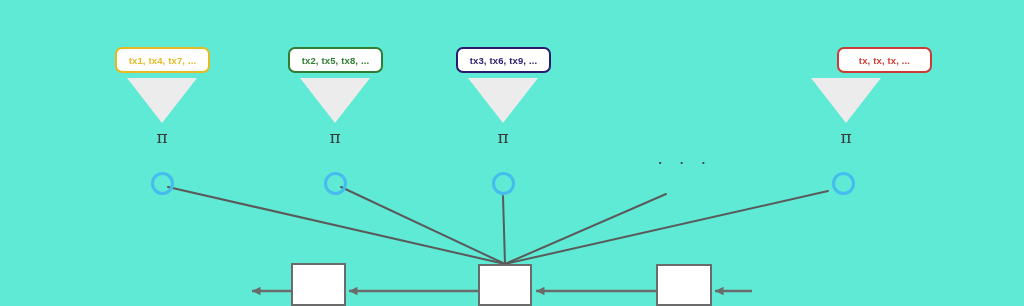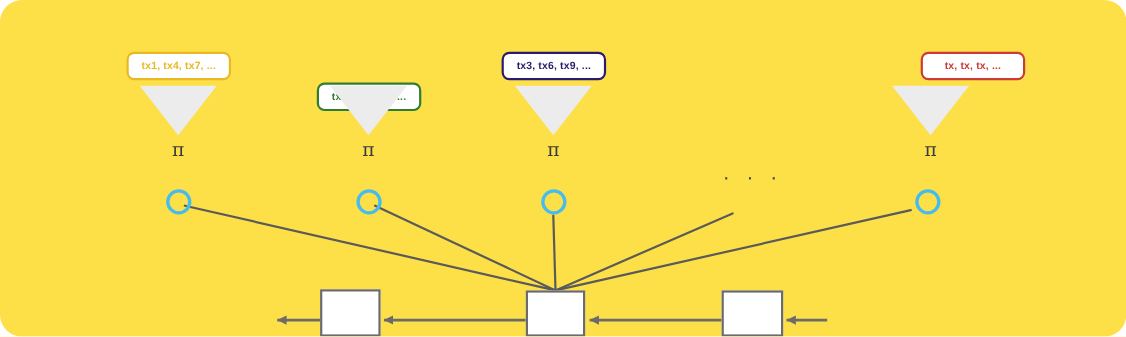--- a/index.html
+++ b/index.html
@@ -7,23 +7,22 @@
     padding: 0;
     background: #ffffff;
   }
   body {
     font-family: "Liberation Sans", sans-serif;
   }
   #canvas {
     position: relative;
     width: 1024px;
     height: 306px;
-    background: #fde047;
+    background: #5eead4;
     overflow: hidden;
-    border-radius: 20px;
   }
   #wires {
     position: absolute;
     left: 0;
     top: 0;
     width: 1024px;
     height: 306px;
   }
   .pool-box {
     position: absolute;
@@ -102,21 +101,21 @@
         <line x1="656" y1="291" x2="536" y2="291" marker-end="url(#arrowhead)"></line>
         <line x1="752" y1="291" x2="715" y2="291" marker-end="url(#arrowhead)"></line>
       </g>
   </svg>
 
   <div id="pool-layer">
       <div class="pool-box" style="left: 115px; top: 47px; width: 95px; height: 26px; border-color: rgb(232, 185, 35); color: rgb(232, 185, 35);">tx1, tx4, tx7, ...</div>
       <div class="funnel" style="left: 127px; top: 78px; border-left-width: 35px; border-right-width: 35px; border-top-width: 45px; border-top-color: rgb(236, 236, 236);"></div>
       <div class="pi-symbol" style="left: 147px; top: 127px;">π</div>
       <div class="node-circle" style="left: 151px; top: 172px; width: 23px; height: 23px; border: 3px solid rgb(69, 188, 239);"></div>
-      <div class="pool-box" style="left: 288px; top: 47px; width: 95px; height: 26px; border-color: rgb(46, 125, 50); color: rgb(46, 125, 50); margin-top: 28px;">tx2, tx5, tx8, ...</div>
+      <div class="pool-box" style="left: 288px; top: 47px; width: 95px; height: 26px; border-color: rgb(46, 125, 50); color: rgb(46, 125, 50);">tx2, tx5, tx8, ...</div>
       <div class="funnel" style="left: 300px; top: 78px; border-left-width: 35px; border-right-width: 35px; border-top-width: 45px; border-top-color: rgb(236, 236, 236);"></div>
       <div class="pi-symbol" style="left: 320px; top: 127px;">π</div>
       <div class="node-circle" style="left: 324px; top: 172px; width: 23px; height: 23px; border: 3px solid rgb(69, 188, 239);"></div>
       <div class="pool-box" style="left: 456px; top: 47px; width: 95px; height: 26px; border-color: rgb(43, 27, 110); color: rgb(43, 27, 110);">tx3, tx6, tx9, ...</div>
       <div class="funnel" style="left: 468px; top: 78px; border-left-width: 35px; border-right-width: 35px; border-top-width: 45px; border-top-color: rgb(236, 236, 236);"></div>
       <div class="pi-symbol" style="left: 488px; top: 127px;">π</div>
       <div class="node-circle" style="left: 492px; top: 172px; width: 23px; height: 23px; border: 3px solid rgb(69, 188, 239);"></div>
       <div class="pool-box" style="left: 799px; top: 47px; width: 95px; height: 26px; border-color: rgb(204, 59, 54); color: rgb(204, 59, 54); margin-left: 38px;">tx, tx, tx, ...</div>
       <div class="funnel" style="left: 811px; top: 78px; border-left-width: 35px; border-right-width: 35px; border-top-width: 45px; border-top-color: rgb(236, 236, 236);"></div>
       <div class="pi-symbol" style="left: 831px; top: 127px;">π</div>

